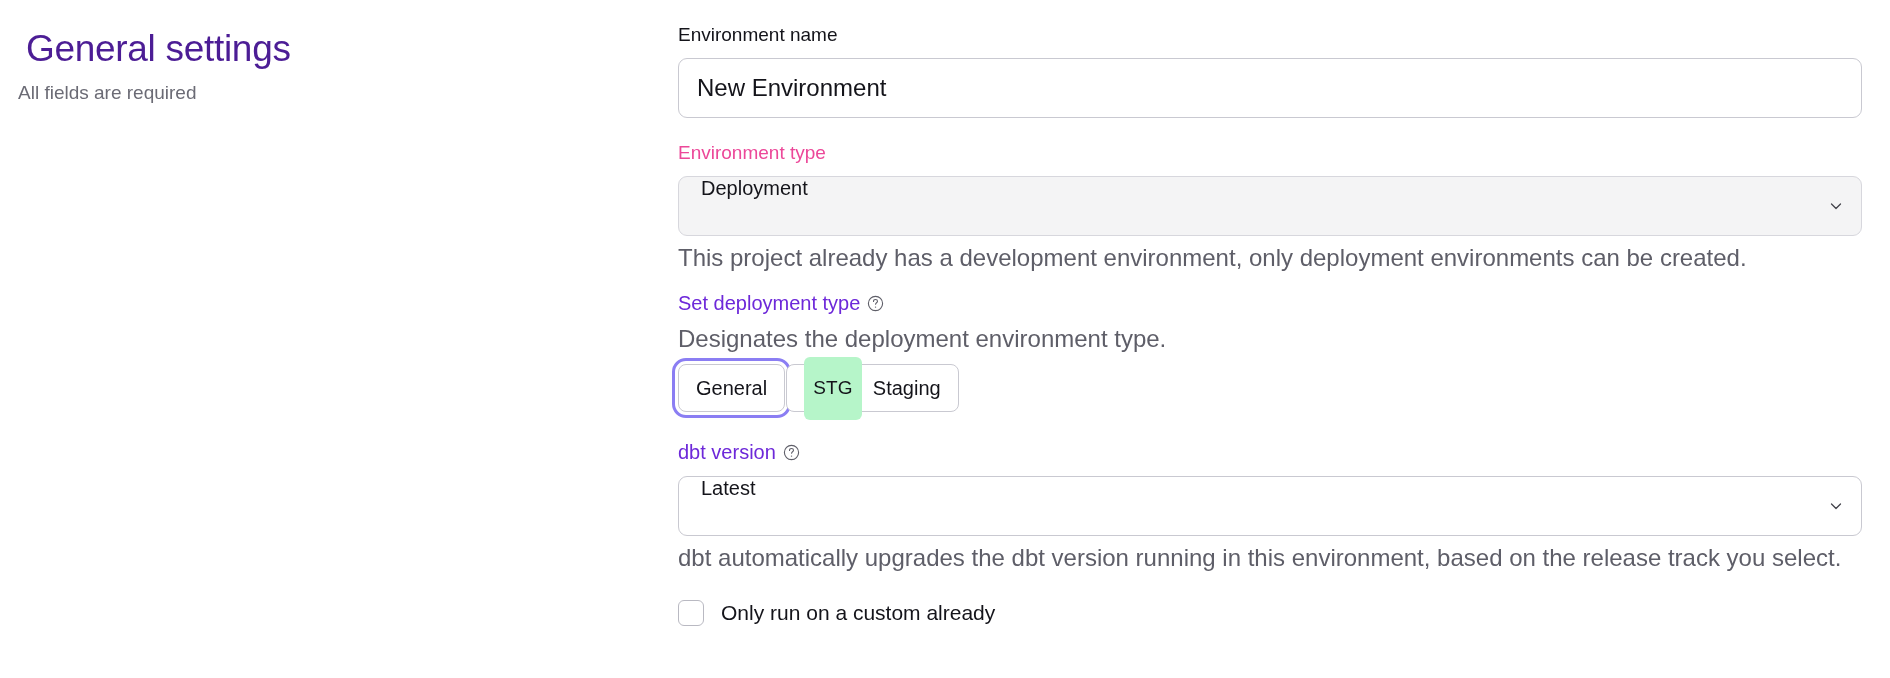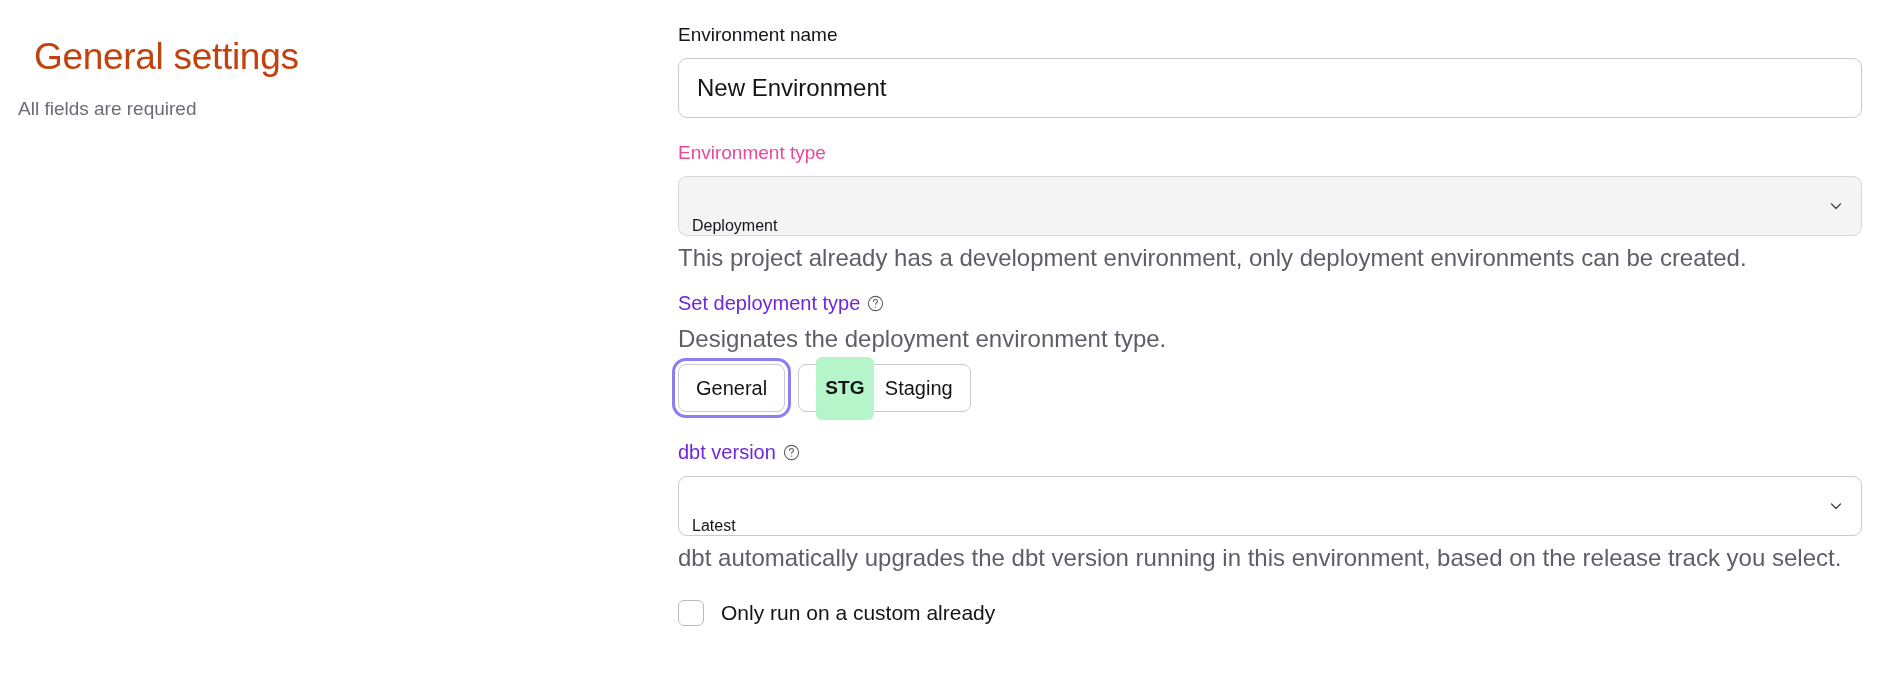--- a/index.html
+++ b/index.html
@@ -27,23 +27,23 @@
   .left-col {
     position: absolute;
     left: 18px;
     top: 18px;
     width: 520px;
   }
   .page-title {
     font-size: 37px;
     line-height: 46px;
     font-weight: 400;
-    color: #c2410c;
+    color: #4c1d95;
     letter-spacing: -0.3px;
-    margin: 16px;
+    margin: 8px;
   }
   .page-subtitle {
     font-size: 19px;
     line-height: 26px;
     color: #6b6b75;
     margin: 4px 0 0 0;
   }
 
   
   .form-col {
@@ -92,23 +92,23 @@
     height: 60px;
   }
   .select-box {
     box-sizing: border-box;
     width: 100%;
     height: 60px;
     border: 1px solid #c9c9d1;
     border-radius: 9px;
     background: #ffffff;
     display: flex;
-    align-items: flex-end;
-    padding: 0 13px;
-    font-size: 16px;
+    align-items: flex-start;
+    padding: 0 22px;
+    font-size: 20px;
     color: #14141a;
     cursor: pointer;
     user-select: none;
   }
   .select-box.disabled {
     background: #f4f4f5;
     border-color: #d7d7dd;
     color: #14141a;
     cursor: default;
   }
@@ -145,21 +145,21 @@
     flex: 0 0 17px;
     display: inline-block;
     cursor: pointer;
   }
   .help-icon svg { display: block; }
 
   
   .btn-row {
     display: flex;
     align-items: center;
-    gap: 13px;
+    gap: 1px;
     margin-top: 12px;
   }
   .type-btn {
     box-sizing: border-box;
     height: 48px;
     border: 1px solid #c9c9d1;
     border-radius: 8px;
     background: #ffffff;
     display: flex;
     align-items: center;
@@ -177,21 +177,21 @@
     border-radius: 8px;
   }
   .badge {
     display: inline-flex;
     align-items: center;
     justify-content: center;
     height: 47px;
     padding: 8px 9px;
     border-radius: 6px;
     font-size: 19px;
-    font-weight: 700;
+    font-weight: 400;
     color: #14141a;
     letter-spacing: 0.2px;
   }
   .badge.stg { background: #b6f5c9; }
   .badge.prod { background: #d7e5fb; }
 
   
   .check-row {
     display: flex;
     align-items: center;

